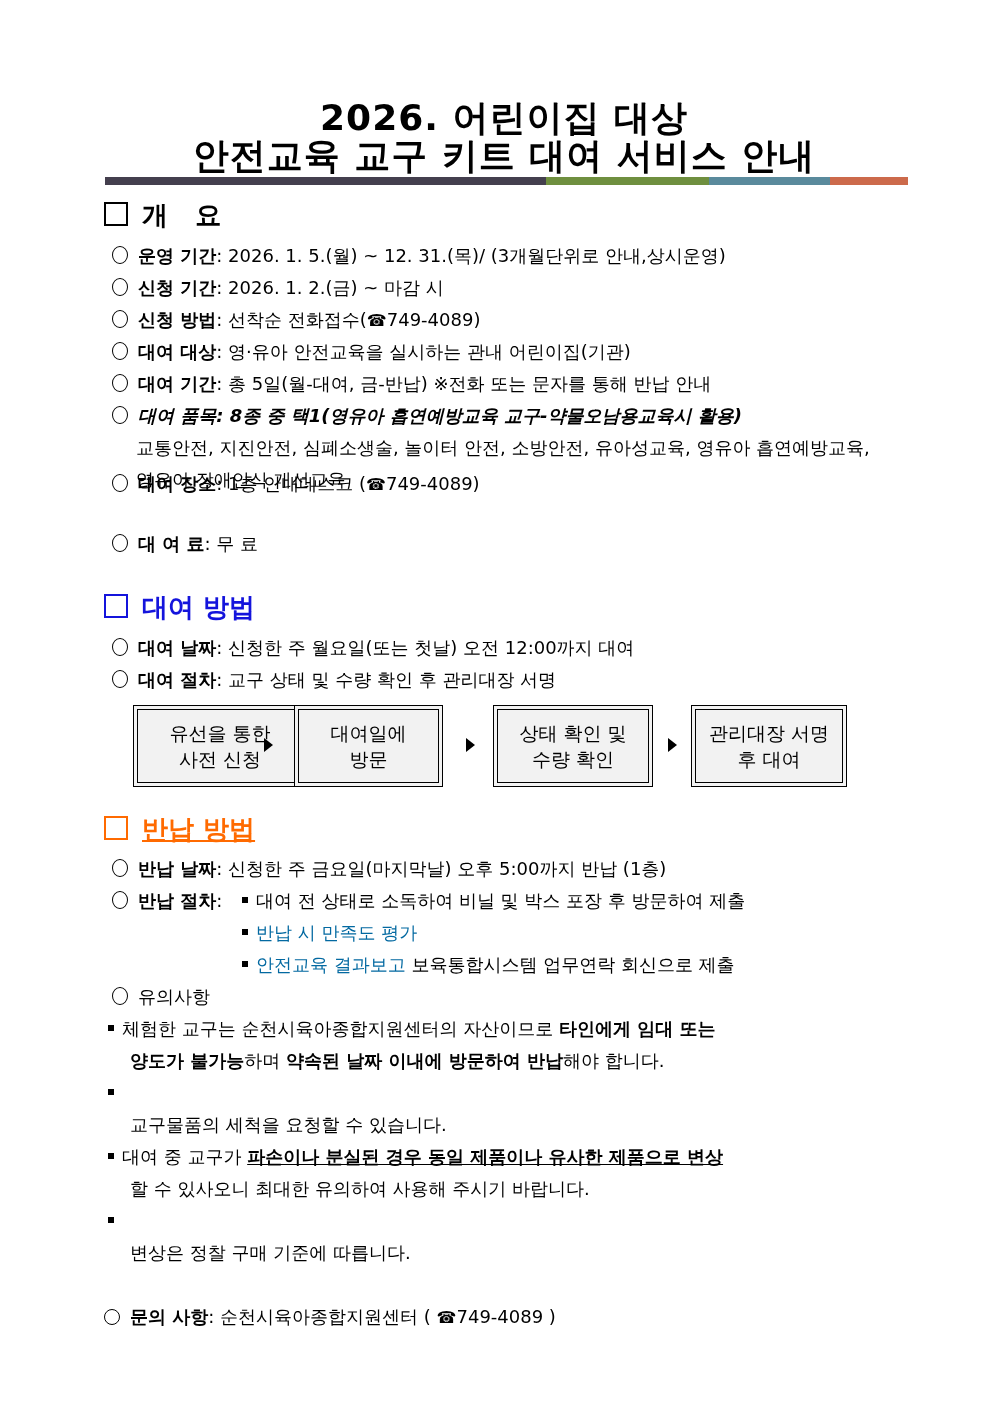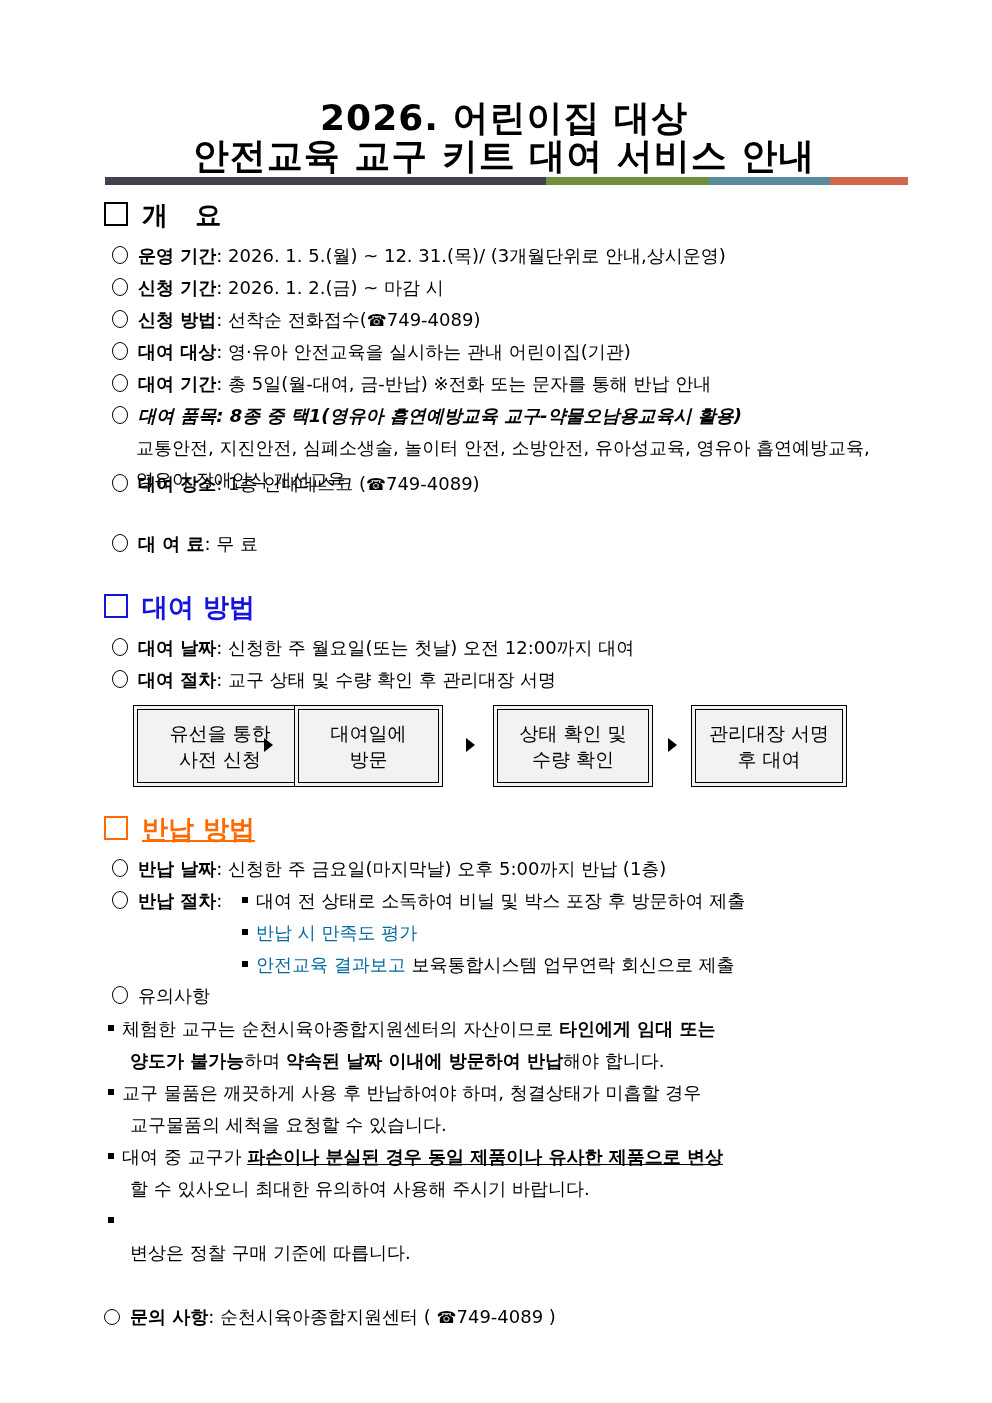--- a/index.html
+++ b/index.html
@@ -106,32 +106,32 @@
 <div class="abs line" style="left:240px; top:889px;">
   <span class="sq"></span><span>대여 전 상태로 소독하여 비닐 및 박스 포장 후 방문하여 제출</span>
 </div>
 <div class="abs line" style="left:240px; top:921px;">
   <span class="sq"></span><span class="blue">반납 시 만족도 평가</span>
 </div>
 <div class="abs line" style="left:240px; top:953px;">
   <span class="sq"></span><span class="blue">안전교육 결과보고</span><span> 보육통합시스템 업무연락 회신으로 제출</span>
 </div>
 
-<div class="abs line" style="left:112px; top:985px;font-family:Liberation Mono, monospace;">
+<div class="abs line" style="left:112px; top:985px;">
   <span class="circ"></span><span>유의사항</span>
 </div>
 
 <div class="abs line" style="left:106px; top:1017px;">
   <span class="sq"></span><span>체험한 교구는 순천시육아종합지원센터의 자산이므로 </span><span class="bold">타인에게 임대 또는</span>
 </div>
 <div class="abs line" style="left:130px; top:1049px;">
   <span class="bold">양도가 불가능</span><span>하며 </span><span class="bold">약속된 날짜 이내에 방문하여 반납</span><span>해야 합니다.</span>
 </div>
 <div class="abs line" style="left:106px; top:1081px;">
-  <span class="sq"></span><span>교구 물품은 깨끗하게 사용 후 반납하여야 하며, 청결상태가 미흡할 경우</span>
+  <span class="sq"></span>
 </div>
 <div class="abs line" style="left:130px; top:1113px;">교구물품의 세척을 요청할 수 있습니다.</div>
 <div class="abs line" style="left:106px; top:1145px;">
   <span class="sq"></span><span>대여 중 교구가 </span><span class="bold u">파손이나 분실된 경우 동일 제품이나 유사한 제품으로 변상</span>
 </div>
 <div class="abs line" style="left:130px; top:1177px;">할 수 있사오니 최대한 유의하여 사용해 주시기 바랍니다.</div>
 <div class="abs line" style="left:106px; top:1209px;">
   <span class="sq"></span>
 </div>
 <div class="abs line" style="left:130px; top:1241px;">변상은 정찰 구매 기준에 따릅니다.</div>

